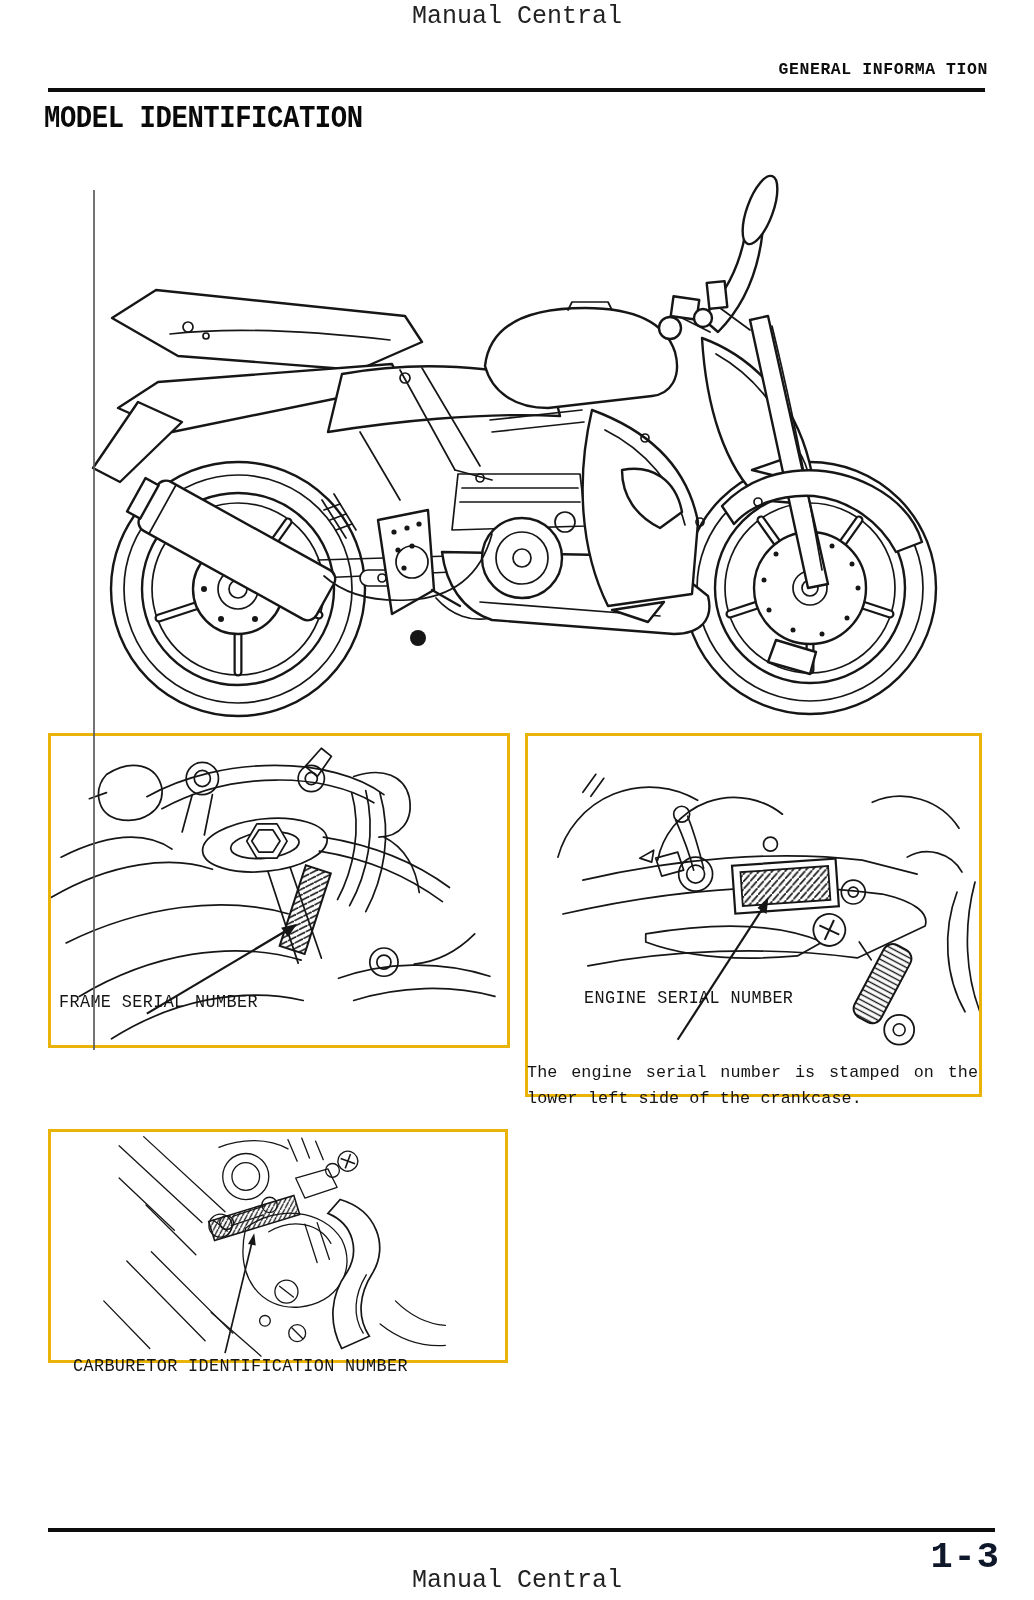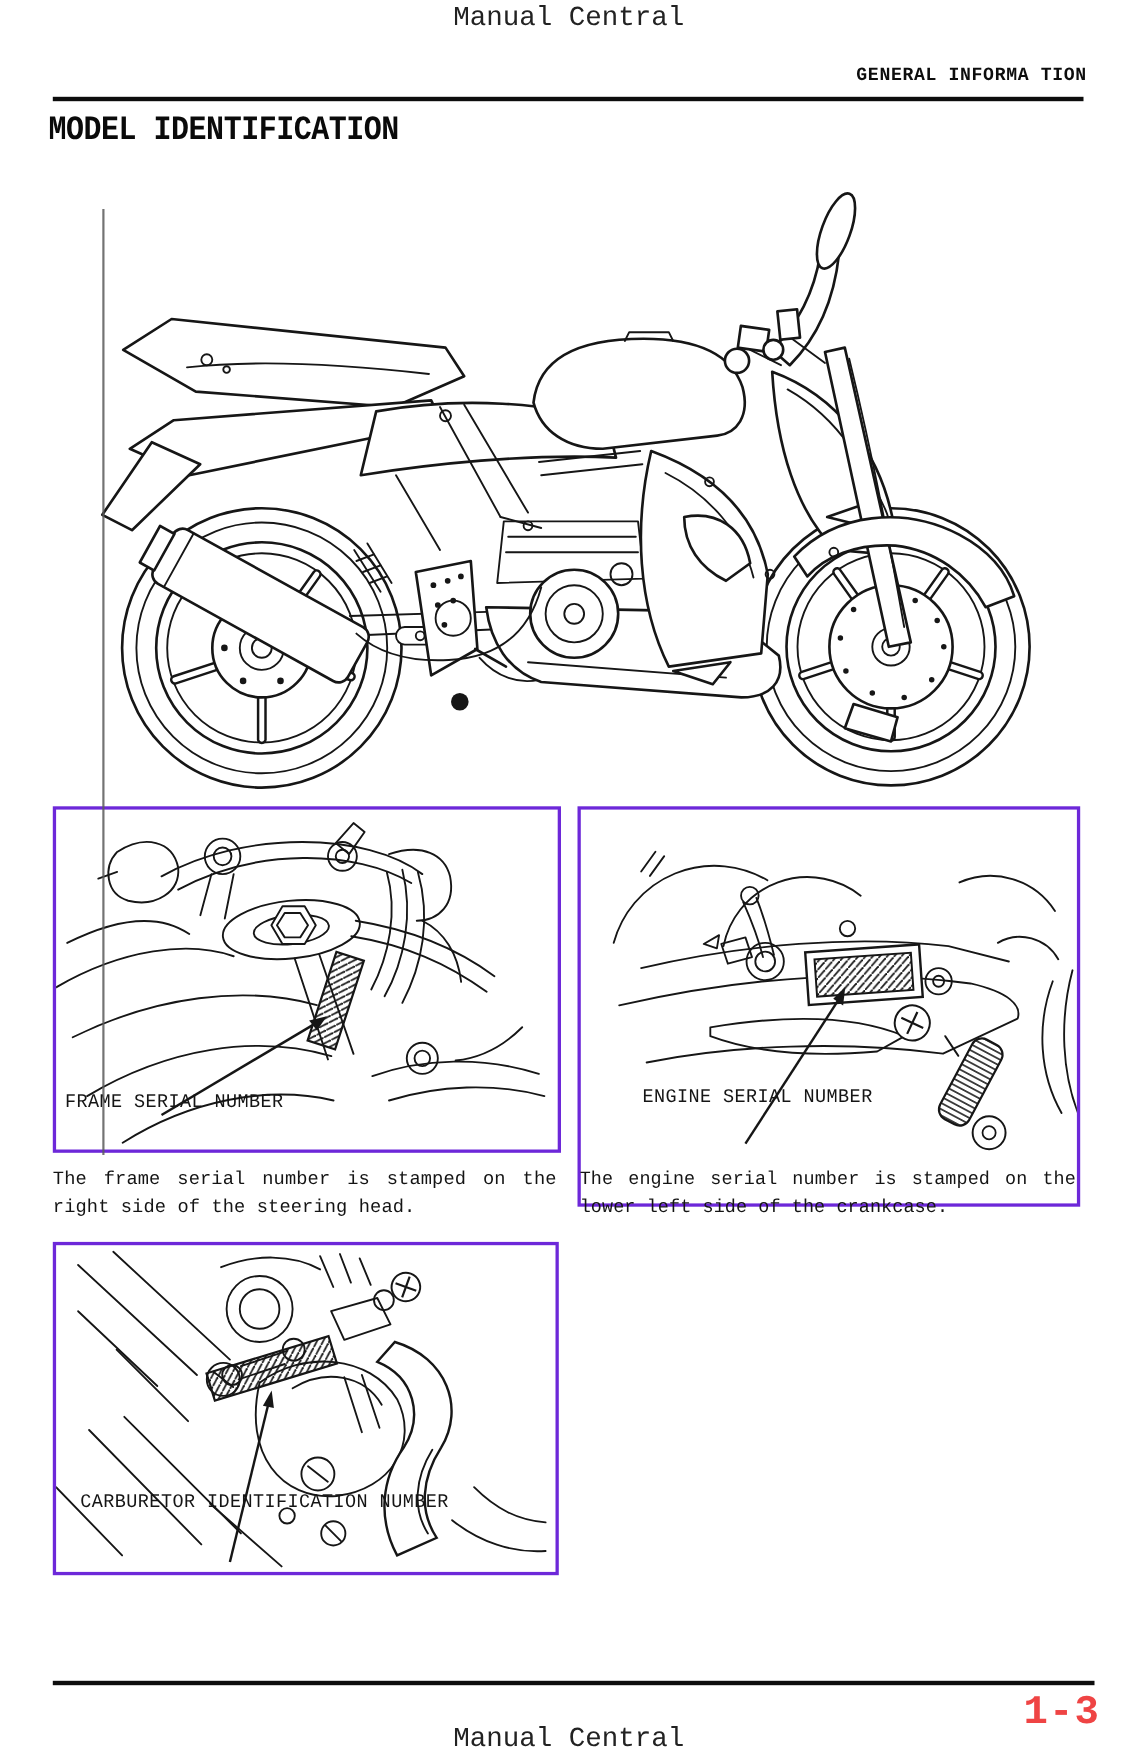--- a/index.html
+++ b/index.html
@@ -21,30 +21,30 @@
   }
   .rule{background:#0d0d0d;}
   .rule-top{left:48px;top:88px;width:937px;height:4px;}
   .rule-bottom{left:48px;top:1528px;width:947px;height:4px;}
   .page-title{
     left:44px;top:101px;font-size:31px;font-weight:700;color:#0a0a0a;
     letter-spacing:-.5px;transform:scaleX(.88);transform-origin:left;
     white-space:nowrap;
   }
   .page-number{
-    top:1536px;right:34px;font-size:37px;font-weight:700;color:#ef4444;
+    top:1536px;right:34px;font-size:37px;font-weight:700;color:#0f172a;
     letter-spacing:1px;
   }
   .bike-wrap{left:60px;top:170px;width:950px;height:560px;}
   .figure-box{
-    border:3px solid #6d28d9;background:#fff;box-sizing:border-box;
+    border:3px solid #eab308;background:#fff;box-sizing:border-box;
   }
   .fig-frame{left:48px;top:733px;width:462px;height:315px;}
   .fig-engine{left:525px;top:733px;width:457px;height:364px;}
-  .fig-carb{left:48px;top:1129px;width:460px;height:303px;}
+  .fig-carb{left:48px;top:1129px;width:460px;height:234px;}
   .figure-box svg{position:absolute;left:0;top:0;width:100%;height:100%;}
   .fig-label{
     position:absolute;font-size:17.5px;letter-spacing:.4px;color:#151515;
     white-space:nowrap;transform:scaleX(.96);transform-origin:left;
   }
   .lbl-frame{left:8px;top:256px;}
   .lbl-engine{left:56px;top:252px;}
   .lbl-carb{left:22px;top:224px;}
   .caption{
     font-size:17px;line-height:26px;color:#141414;text-align:justify;
@@ -419,20 +419,19 @@
       <path d="M308,88 C355,102 372,148 350,184 C332,212 330,242 346,266 L310,282 C292,248 296,212 316,184 C334,156 326,120 292,106 Z" fill="#fff" stroke="#161616" stroke-width="2.2"></path>
       <path class="ln-thin" d="M342,186 C326,212 324,240 338,262"></path>
       <g>
         <line x1="158" y1="288" x2="194" y2="140" stroke="#161616" stroke-width="2.2"></line>
         <polygon points="196,132 188,146 198,148" fill="#161616"></polygon>
       </g>
     </svg>
     <div class="fig-label lbl-carb">CARBURETOR IDENTIFICATION NUMBER</div>
   </div>
 
-  <div class="abs caption cap-frame">The frame serial number is stamped on the right side of the steering head.</div>
   <div class="abs caption cap-engine">The engine serial number is stamped on the lower left side of the crankcase.</div>
 
   <div class="abs rule rule-bottom"></div>
   <div class="abs page-number">1-3</div>
   <div class="abs watermark wm-bottom">Manual Central</div>
 
 </div>
 
 </body></html>

